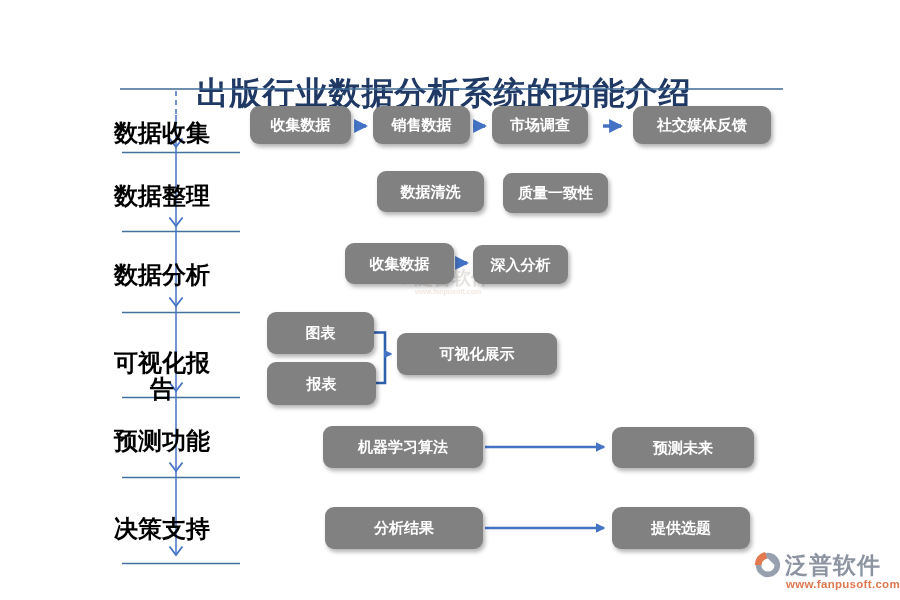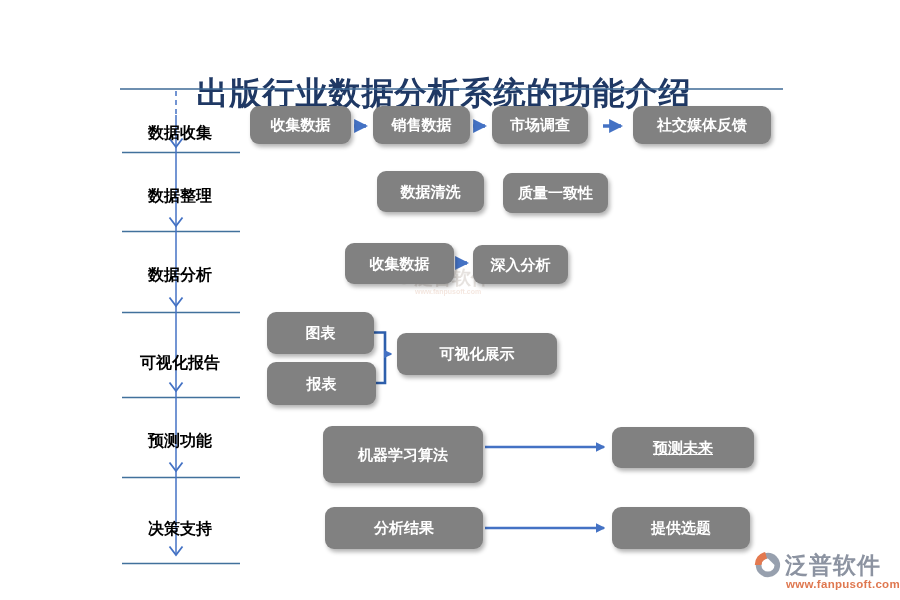--- a/index.html
+++ b/index.html
@@ -6,44 +6,44 @@
   .canvas{
     position:relative;width:900px;height:600px;background:#ffffff;overflow:hidden;
     font-family:"Liberation Sans","DejaVu Sans",sans-serif;
   }
   .title{
     position:absolute;left:0;top:44px;width:888px;text-align:center;
     font-size:32px;font-weight:bold;color:#1F3864;letter-spacing:1px;margin-top:28px;
   }
   .connectors{position:absolute;left:0;top:0;pointer-events:none;}
   .stage-label{
-    position:absolute;left:122px;width:116px;height:26px;line-height:26px;
-    text-align:center;font-size:16px;font-weight:bold;color:#000;
+    position:absolute;left:104px;width:116px;height:26px;line-height:26px;
+    text-align:center;font-size:24px;font-weight:bold;color:#000;
   }
   .gbox{
     position:absolute;background:#818181;border-radius:9px;
     color:#fff;font-weight:bold;font-size:15px;line-height:1.3;
     display:flex;align-items:center;justify-content:center;text-align:center;
     box-shadow:2px 3px 4px rgba(0,0,0,0.30);padding:16px 4px;box-sizing:border-box;
   }
   
   .r1b1{left:250px;top:106px;width:101px;height:38px;}
   .r1b2{left:373px;top:106px;width:97px;height:38px;}
   .r1b3{left:492px;top:106px;width:96px;height:38px;}
   .r1b4{left:633px;top:106px;width:138px;height:38px;}
   .r2b1{left:253px;top:167px;width:107px;height:46px;}
   .r2b2{left:377px;top:171px;width:107px;height:41px;}
   .r2b3{left:503px;top:173px;width:105px;height:40px;}
   .r3b1{left:345px;top:243px;width:109px;height:41px;}
   .r3b2{left:473px;top:245px;width:95px;height:39px;}
   .r4b1{left:267px;top:312px;width:107px;height:42px;}
   .r4b2{left:267px;top:362px;width:109px;height:43px;}
   .r4b3{left:397px;top:333px;width:160px;height:42px;}
-  .r5b1{left:323px;top:426px;width:160px;height:57px;}
-  .r5b2{left:612px;top:427px;width:142px;height:41px;text-decoration:underline;}
+  .r5b1{left:323px;top:426px;width:160px;height:42px;}
+  .r5b2{left:612px;top:427px;width:142px;height:41px;}
   .r6b1{left:325px;top:507px;width:158px;height:42px;}
   .r6b2{left:612px;top:507px;width:138px;height:42px;}
   
   .watermark{
     position:absolute;left:395px;top:268px;opacity:0.30;
     display:flex;align-items:flex-start;gap:2px;
   }
   .wm-text{font-size:19px;font-weight:bold;color:#B0A396;line-height:20px;}
   .wm-url{position:absolute;left:415px;top:288px;font-size:7px;color:#D9A98F;opacity:0.28;font-weight:bold;}
   

